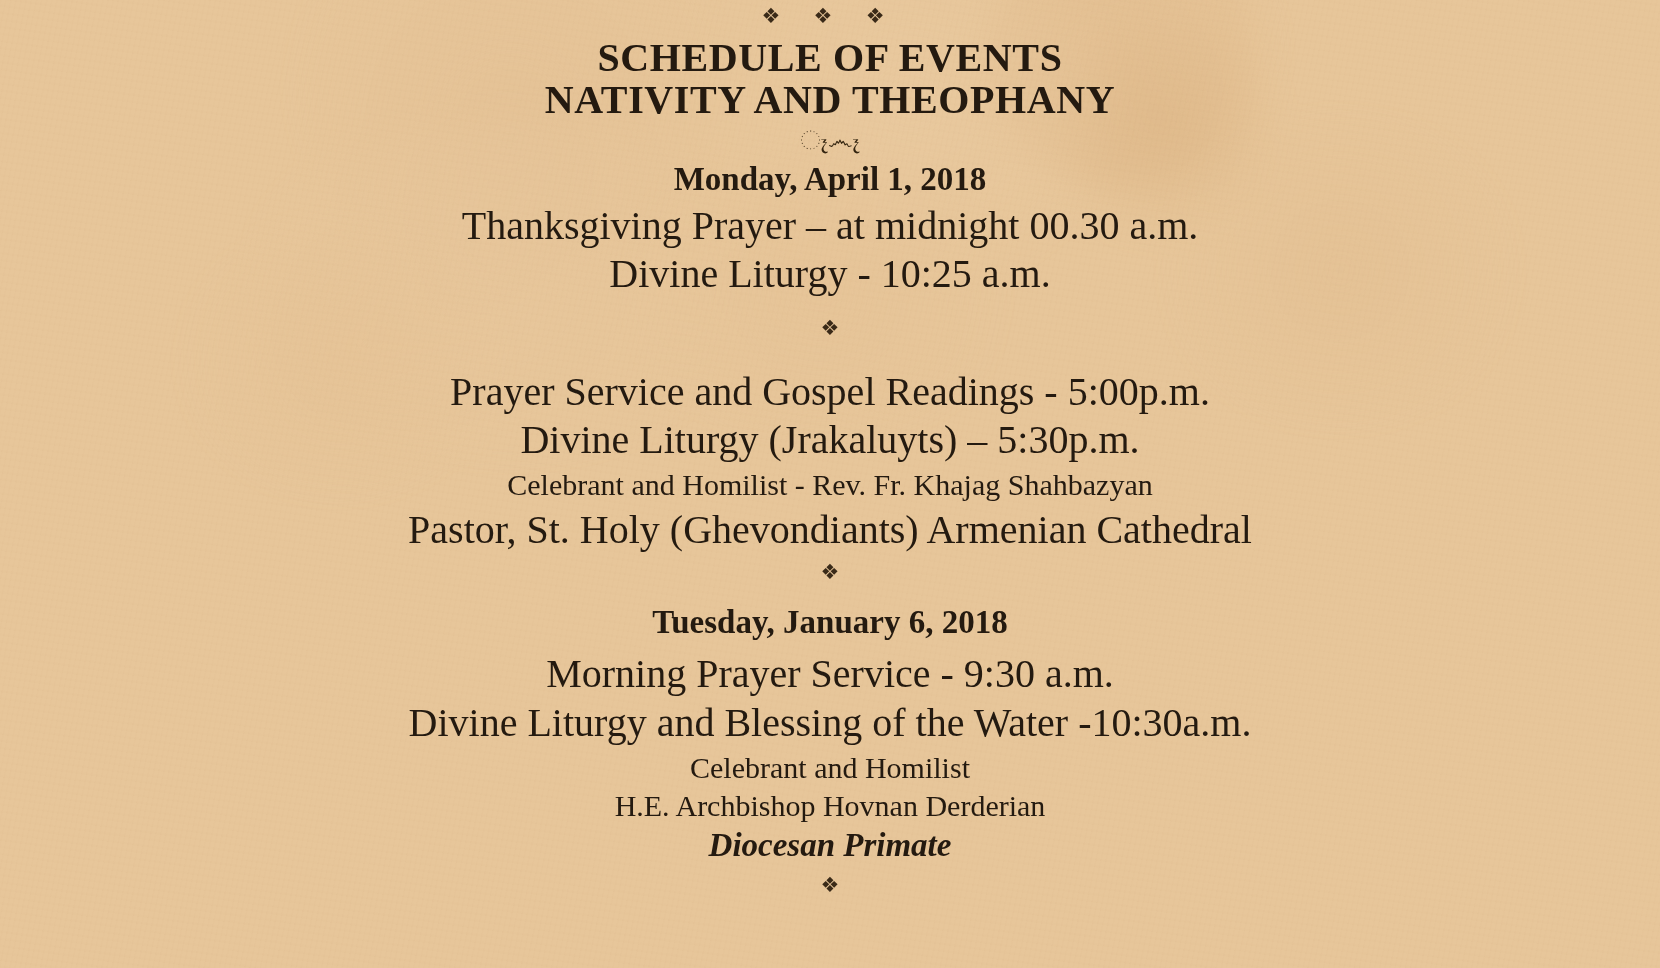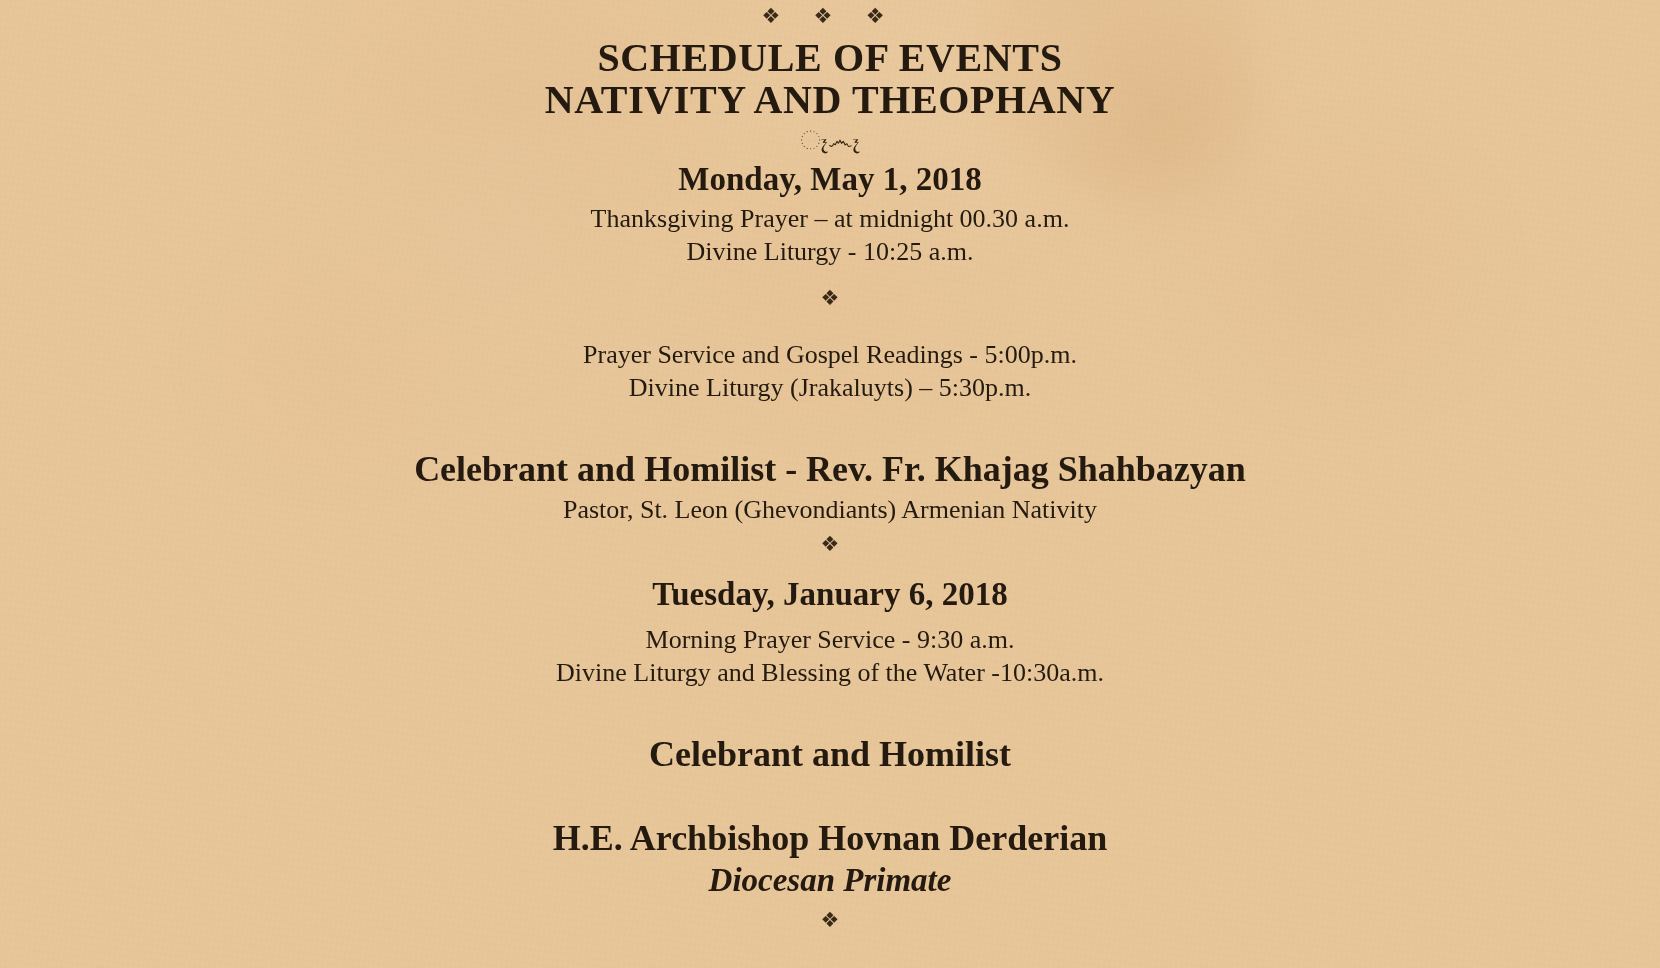--- a/index.html
+++ b/index.html
@@ -92,26 +92,25 @@
   .title {
     font-weight: bold;
     font-size: 40px;
     letter-spacing: 0.6px;
   }
   .daterow {
     font-weight: bold;
     font-size: 33px;
   }
   .normal {
-    font-size: 26px;
+    font-size: 40px;
   }
   .bold {
-    font-weight: bold;
-    font-size: 36px;
-    margin-top: 40px;
+    font-weight: normal;
+    font-size: 30px;
   }
   .italic-bold {
     font-weight: bold;
     font-style: italic;
     font-size: 33px;
   }
   .gap-s { height: 10px; }
 </style>
 </head>
 <body>
@@ -139,38 +138,38 @@
 
     <div style="height:10px"></div>
 
     <div class="line title">SCHEDULE OF EVENTS</div>
     <div class="line title">NATIVITY AND THEOPHANY</div>
 
     <div style="height:6px"></div>
     <div class="line orn-knot">ෑ෴ෑ</div>
     <div style="height:8px"></div>
 
-    <div class="line daterow">Monday, May 1, 2018</div>
+    <div class="line daterow">Monday, April 1, 2018</div>
     <div style="height:8px"></div>
     <div class="line normal">Thanksgiving Prayer – at midnight 00.30 a.m.</div>
     <div style="height:6px"></div>
     <div class="line normal">Divine Liturgy - 10:25 a.m.</div>
 
     <div style="height:22px"></div>
     <div class="line orn-single">❖</div>
     <div style="height:24px"></div>
 
     <div style="height:8px"></div>
     <div class="line normal">Prayer Service and Gospel Readings - 5:00p.m.</div>
     <div style="height:6px"></div>
     <div class="line normal">Divine Liturgy (Jrakaluyts) – 5:30p.m.</div>
     <div style="height:8px"></div>
     <div class="line bold">Celebrant and Homilist - Rev. Fr. Khajag Shahbazyan</div>
     <div style="height:8px"></div>
-    <div class="line normal">Pastor, St. Leon (Ghevondiants) Armenian Nativity</div>
+    <div class="line normal">Pastor, St. Holy (Ghevondiants) Armenian Cathedral</div>
 
     <div style="height:10px"></div>
     <div class="line orn-single">❖</div>
     <div style="height:22px"></div>
 
     <div class="line daterow">Tuesday, January 6, 2018</div>
     <div style="height:8px"></div>
     <div style="height:6px"></div>
     <div class="line normal">Morning Prayer Service - 9:30 a.m.</div>
     <div style="height:6px"></div>

